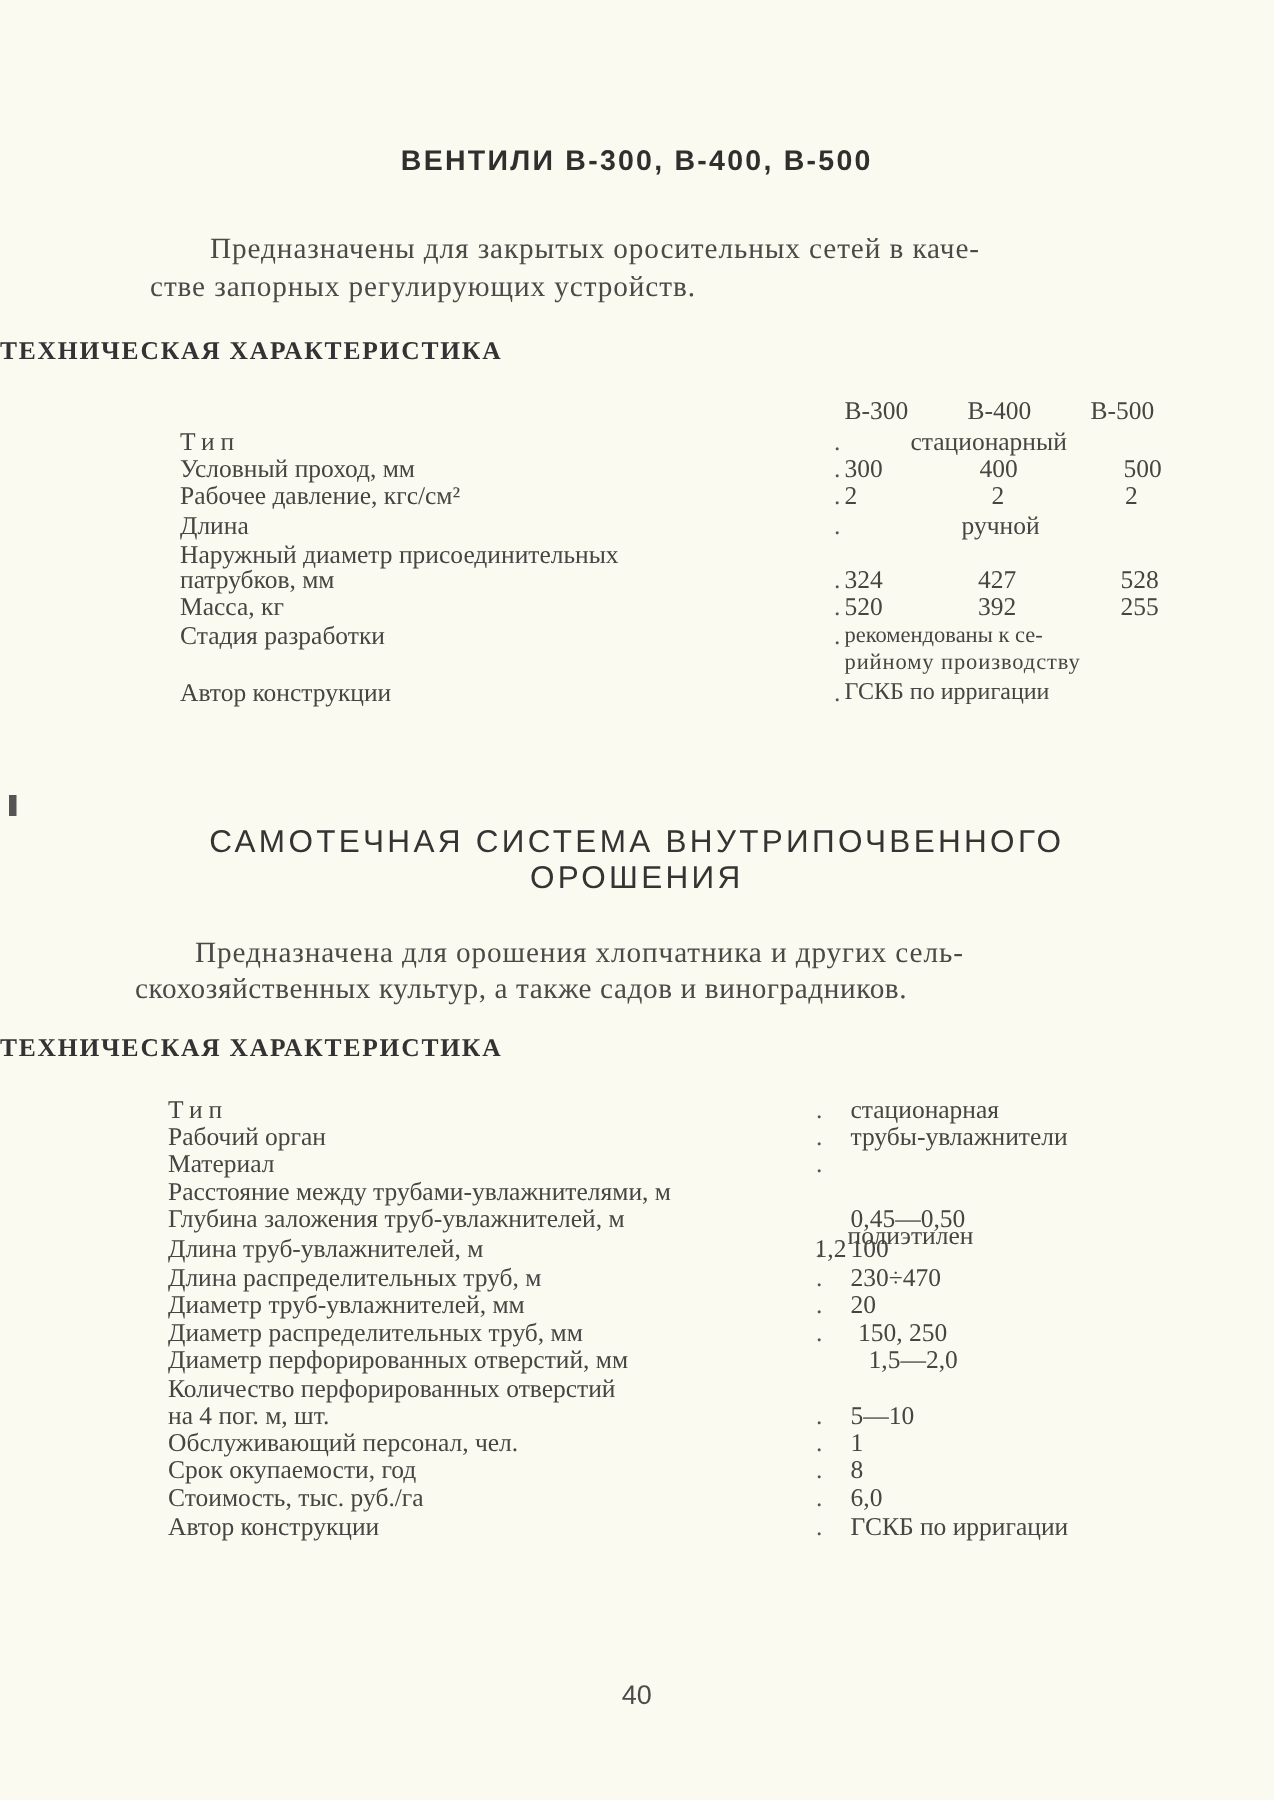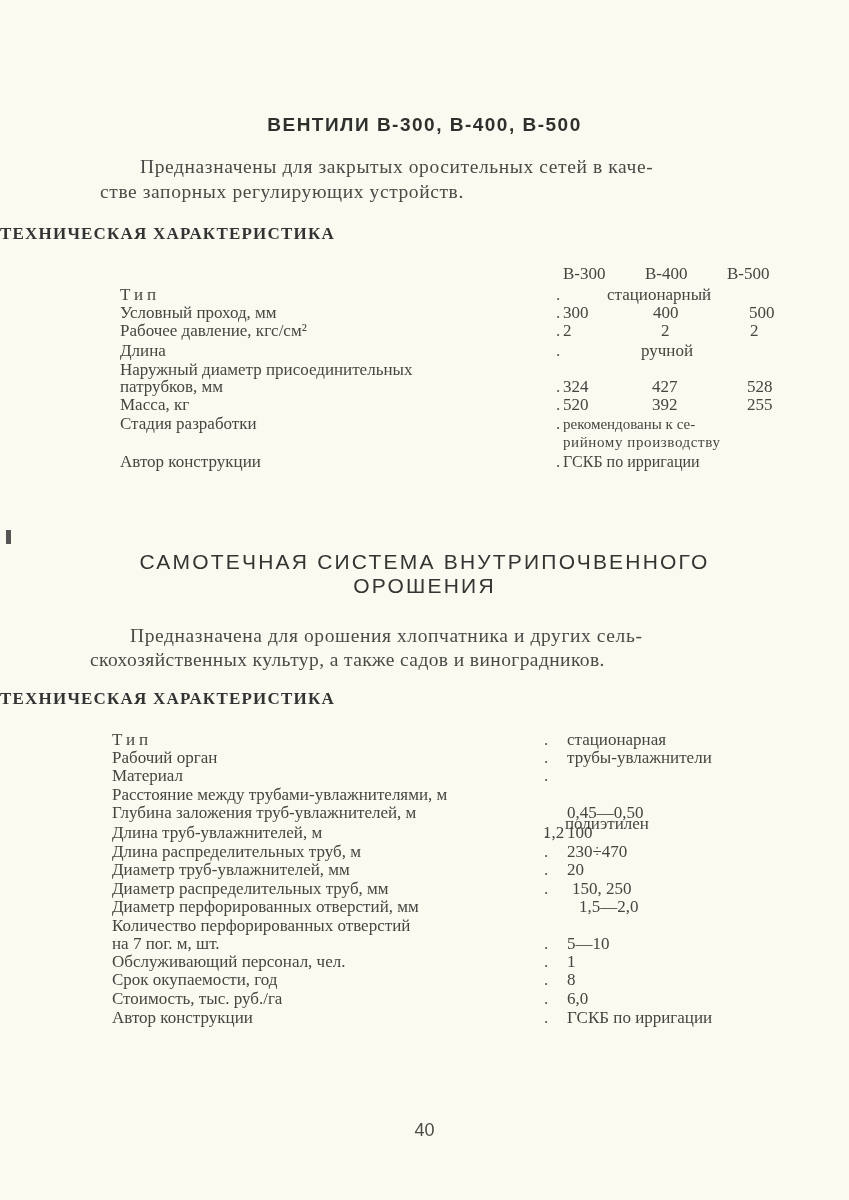--- a/index.html
+++ b/index.html
@@ -24,21 +24,21 @@
   .row { position: absolute; font-size: 17px; line-height: 18px; white-space: nowrap; color: #454541; margin-left: 20px; }
   .lbl { position: absolute; left: 0; }
   .val { position: absolute; }
   .dot { position: absolute; font-size: 17px; color: #555; }
   .pagenum { font-family: "Liberation Sans", sans-serif; font-size: 18px; left: 0; width: 849px; text-align: center; color: #4a4a47; }
   .edge-mark { left: 6px; top: 530px; width: 5px; height: 14px; background: #555; }
 </style>
 </head>
 <body>
 
-<div class="abs h1" style="top:114px;text-align:center;">ВЕНТИЛИ В-300, В-400, В-500</div>
+<div class="abs h1" style="top:97px;text-align:center;">ВЕНТИЛИ В-300, В-400, В-500</div>
 
 <div class="abs para" style="left:140px; top:155px;">Предназначены для закрытых оросительных сетей в каче-</div>
 <div class="abs para" style="left:100px; top:180px;">стве запорных регулирующих устройств.</div>
 
 <div class="abs h2" style="top:224px;">ТЕХНИЧЕСКАЯ ХАРАКТЕРИСТИКА</div>
 
 <div>
   <div class="row" style="left:543px; top:265px;">В-300</div>
   <div class="row" style="left:625px; top:265px;">В-400</div>
   <div class="row" style="left:707px; top:265px;">В-500</div>
@@ -154,21 +154,21 @@
     <span class="val" style="left:460px;">150, 250</span>
   </div>
   <div class="row" style="left:92px; top:898px; width:650px;">
     <span class="lbl">Диаметр перфорированных отверстий, мм</span>
     <span class="val" style="left:455px;margin-left:12px;">1,5—2,0</span>
   </div>
   <div class="row" style="left:92px; top:917px; width:650px;">
     <span class="lbl">Количество перфорированных отверстий</span>
   </div>
   <div class="row" style="left:92px; top:935px; width:650px;">
-    <span class="lbl">на 7 пог. м, шт.</span>
+    <span class="lbl">на 4 пог. м, шт.</span>
     <span class="dot" style="left:432px;">.</span>
     <span class="val" style="left:455px;">5—10</span>
   </div>
   <div class="row" style="left:92px; top:953px; width:650px;">
     <span class="lbl">Обслуживающий персонал, чел.</span>
     <span class="dot" style="left:432px;">.</span>
     <span class="val" style="left:455px;">1</span>
   </div>
   <div class="row" style="left:92px; top:971px; width:650px;">
     <span class="lbl">Срок окупаемости, год</span>

